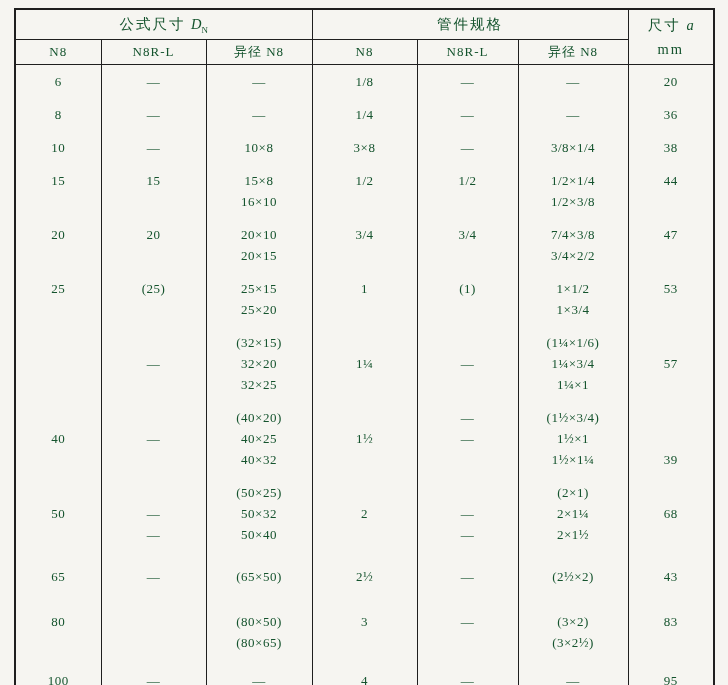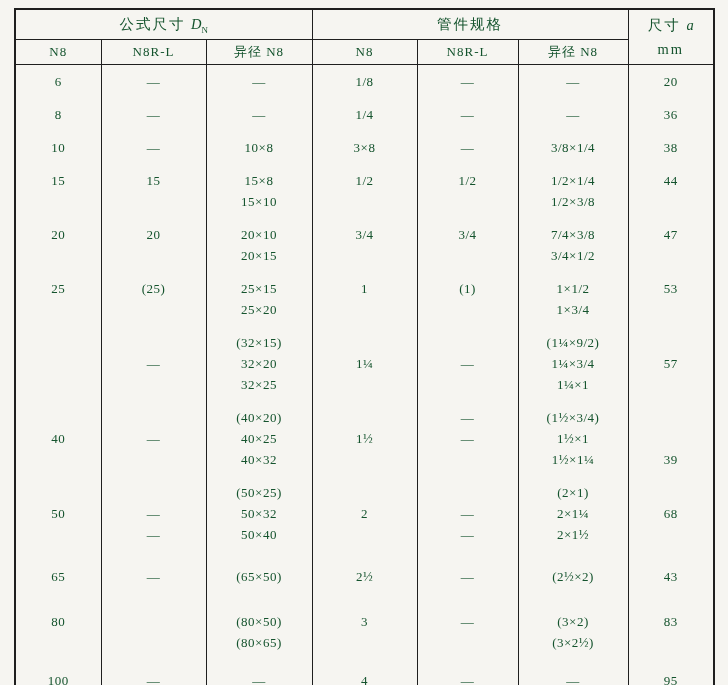--- a/index.html
+++ b/index.html
@@ -174,21 +174,21 @@
           <td>
             <div class="line">15</div>
             <div class="line"></div>
           </td>
           <td>
             <div class="line">15</div>
             <div class="line"></div>
           </td>
           <td>
             <div class="line">15×8</div>
-            <div class="line">15×10</div>
+            <div class="line">16×10</div>
           </td>
           <td>
             <div class="line">1/2</div>
             <div class="line"></div>
           </td>
           <td>
             <div class="line">1/2</div>
             <div class="line"></div>
           </td>
           <td>
@@ -216,21 +216,21 @@
           <td>
             <div class="line">3/4</div>
             <div class="line"></div>
           </td>
           <td>
             <div class="line">3/4</div>
             <div class="line"></div>
           </td>
           <td>
             <div class="line">7/4×3/8</div>
-            <div class="line">3/4×1/2</div>
+            <div class="line">3/4×2/2</div>
           </td>
           <td>
             <div class="line">47</div>
             <div class="line"></div>
           </td>
         </tr>
         <tr>
           <td>
             <div class="line">25</div>
             <div class="line"></div>
@@ -280,21 +280,21 @@
             <div class="line"></div>
             <div class="line">1¼</div>
             <div class="line"></div>
           </td>
           <td>
             <div class="line"></div>
             <div class="line">—</div>
             <div class="line"></div>
           </td>
           <td>
-            <div class="line">(1¼×9/2)</div>
+            <div class="line">(1¼×1/6)</div>
             <div class="line">1¼×3/4</div>
             <div class="line">1¼×1</div>
           </td>
           <td>
             <div class="line"></div>
             <div class="line">57</div>
             <div class="line"></div>
           </td>
         </tr>
         <tr>

